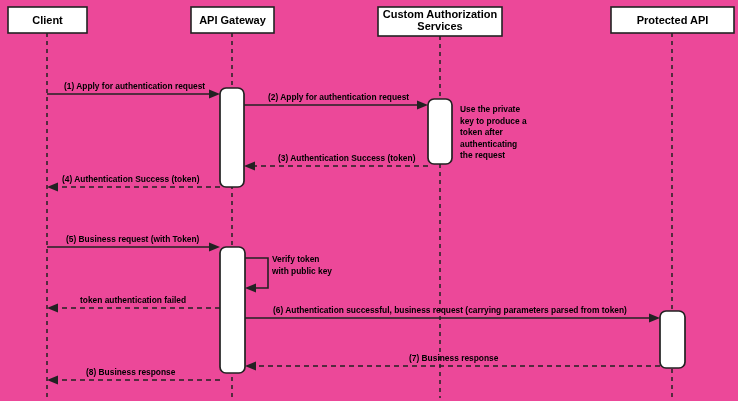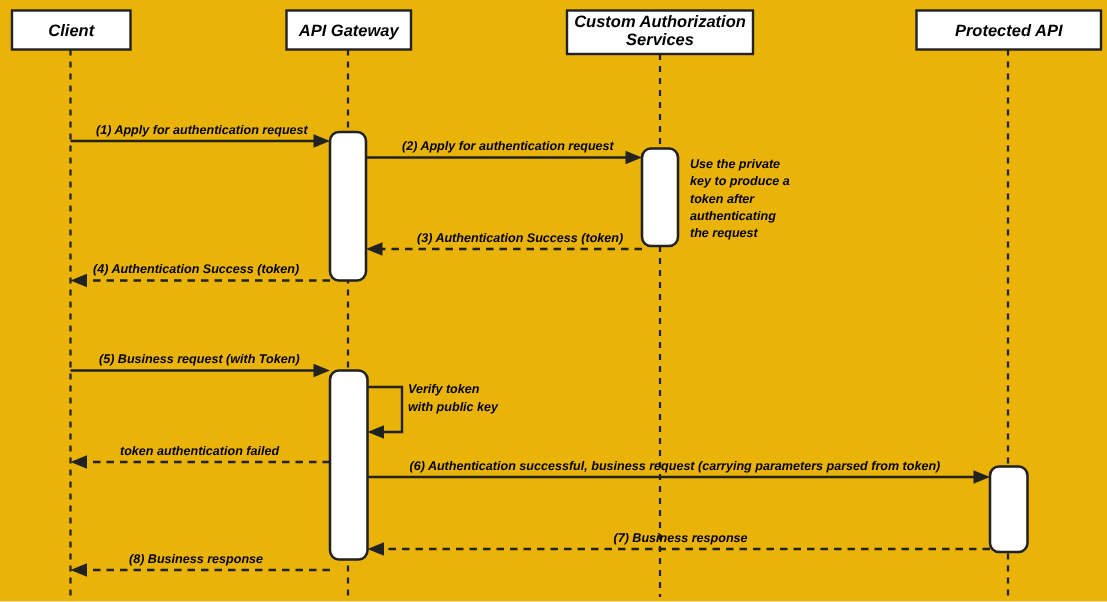--- a/index.html
+++ b/index.html
@@ -8,23 +8,22 @@
     background: #ffffff;
   }
   body {
     font-family: "Liberation Sans", sans-serif;
     color: #000000;
   }
   #diagram-root {
     position: relative;
     width: 738px;
     height: 401px;
-    background: #eab308;
+    background: #ec4899;
     overflow: hidden;
-    font-style: italic;
   }
   #diagram-svg {
     position: absolute;
     left: 0;
     top: 0;
     width: 738px;
     height: 401px;
   }
   .participant-label {
     font-size: 11px;

